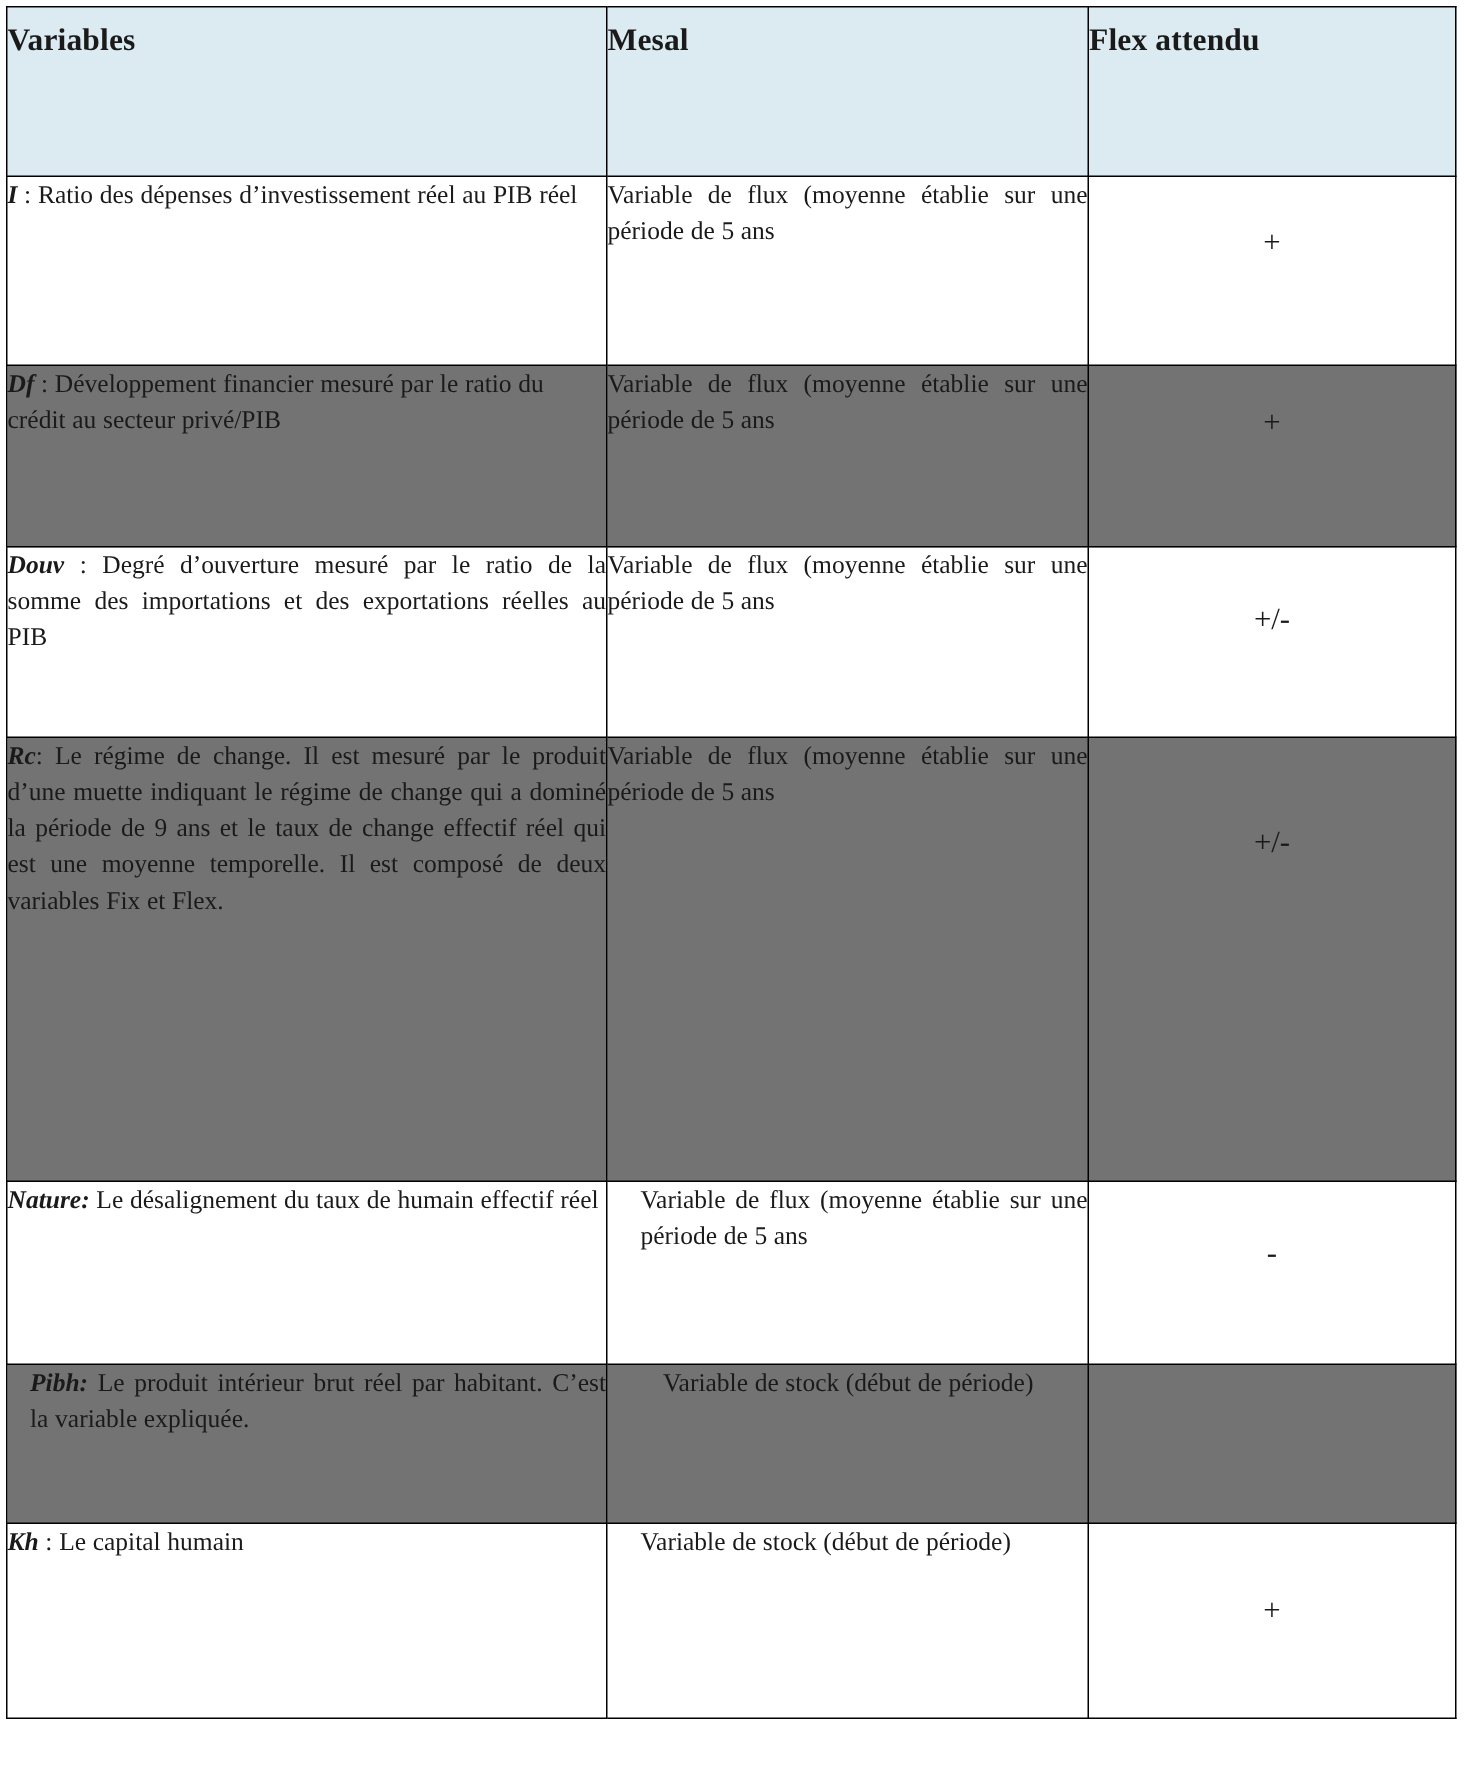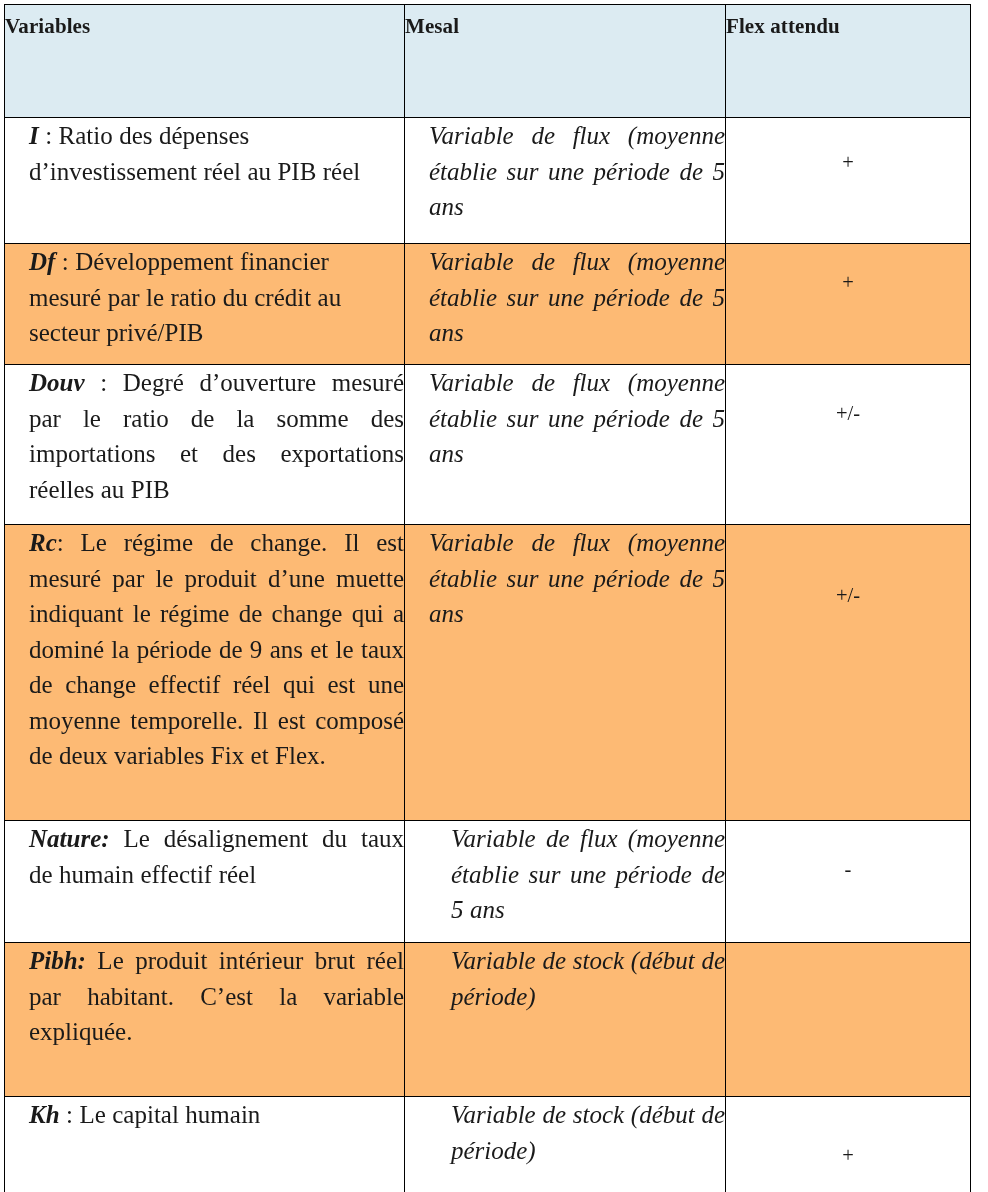--- a/index.html
+++ b/index.html
@@ -52,42 +52,40 @@
   }
   .hdr-inner {
     font-weight: bold;
     font-size: 21px;
     line-height: 1.25;
     padding-top: 8px;
     letter-spacing: 0.1px;
   }
 
   
-  tbody tr.shade > td { background: #fdba74; }
+  tbody tr.shade > td { background: #737373; }
   tbody tr.plain > td { background: #ffffff; }
 
   td.cell-var {
     padding: 8px 10px 8px 13px;
   }
   td.cell-nat {
     padding: 8px 12px 8px 10px;
-    font-style: italic;
   }
   td.cell-sig {
     text-align: center;
     vertical-align: middle;
   }
 
   .txt {
-    font-size: 25px;
+    font-size: 17px;
     line-height: 1.42;
     text-align: justify;
     text-justify: inter-word;
     word-spacing: 0.2px;
-    margin-left: 24px;
   }
   .txt.left { text-align: left; }
 
   .vname {
     font-weight: bold;
     font-style: italic;
   }
 
   .nat-indent { padding-left: 22px; }
 
@@ -100,24 +98,24 @@
   .sign-pad-2  { margin-top: 28px; }
   .sign-pad-3  { margin-top: 38px; }
   .sign-pad-4  { margin-top: 60px; }
   .sign-pad-5  { margin-top: 38px; }
   .sign-pad-6  { margin-top: 0px; }
   .sign-pad-7  { margin-top: 48px; }
 
   
   tr.r1 > td { height: 126px; }
   tr.r2 > td { height: 121px; }
-  tr.r3 > td { height: 160px; }
+  tr.r3 > td { height: 127px; }
   tr.r4 > td { height: 296px; }
   tr.r5 > td { height: 122px; }
-  tr.r6 > td { height: 154px; }
+  tr.r6 > td { height: 106px; padding-left: 15px; }
   tr.r7 > td { height: 130px; }
 </style>
 </head>
 <body>
 
 <div class="page">
   <table class="vartable">
     <colgroup>
       <col class="c-var">
       <col class="c-nat">

